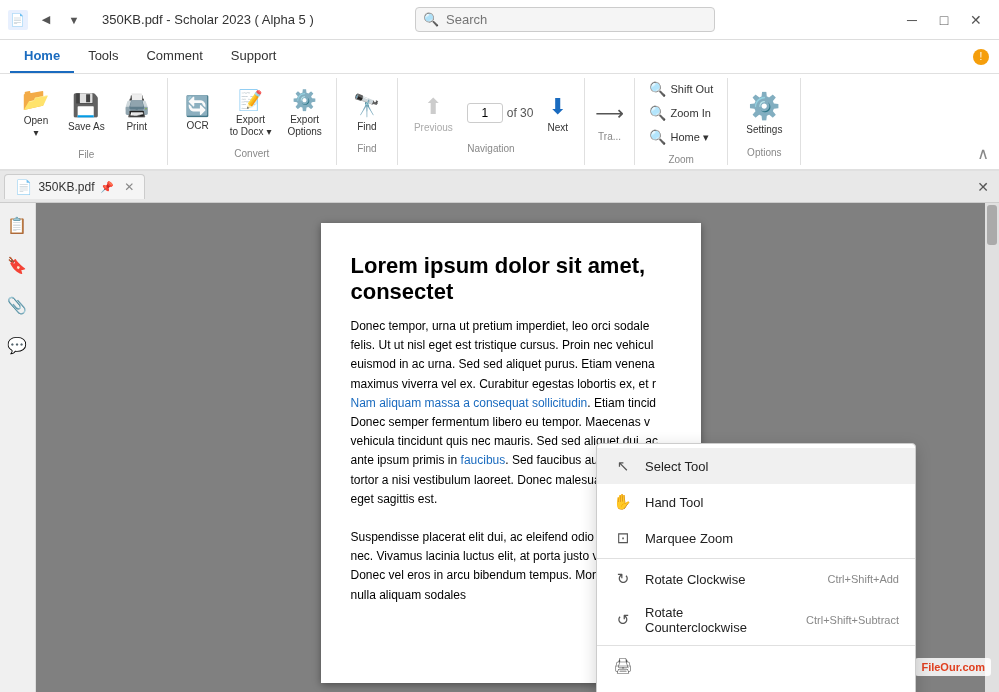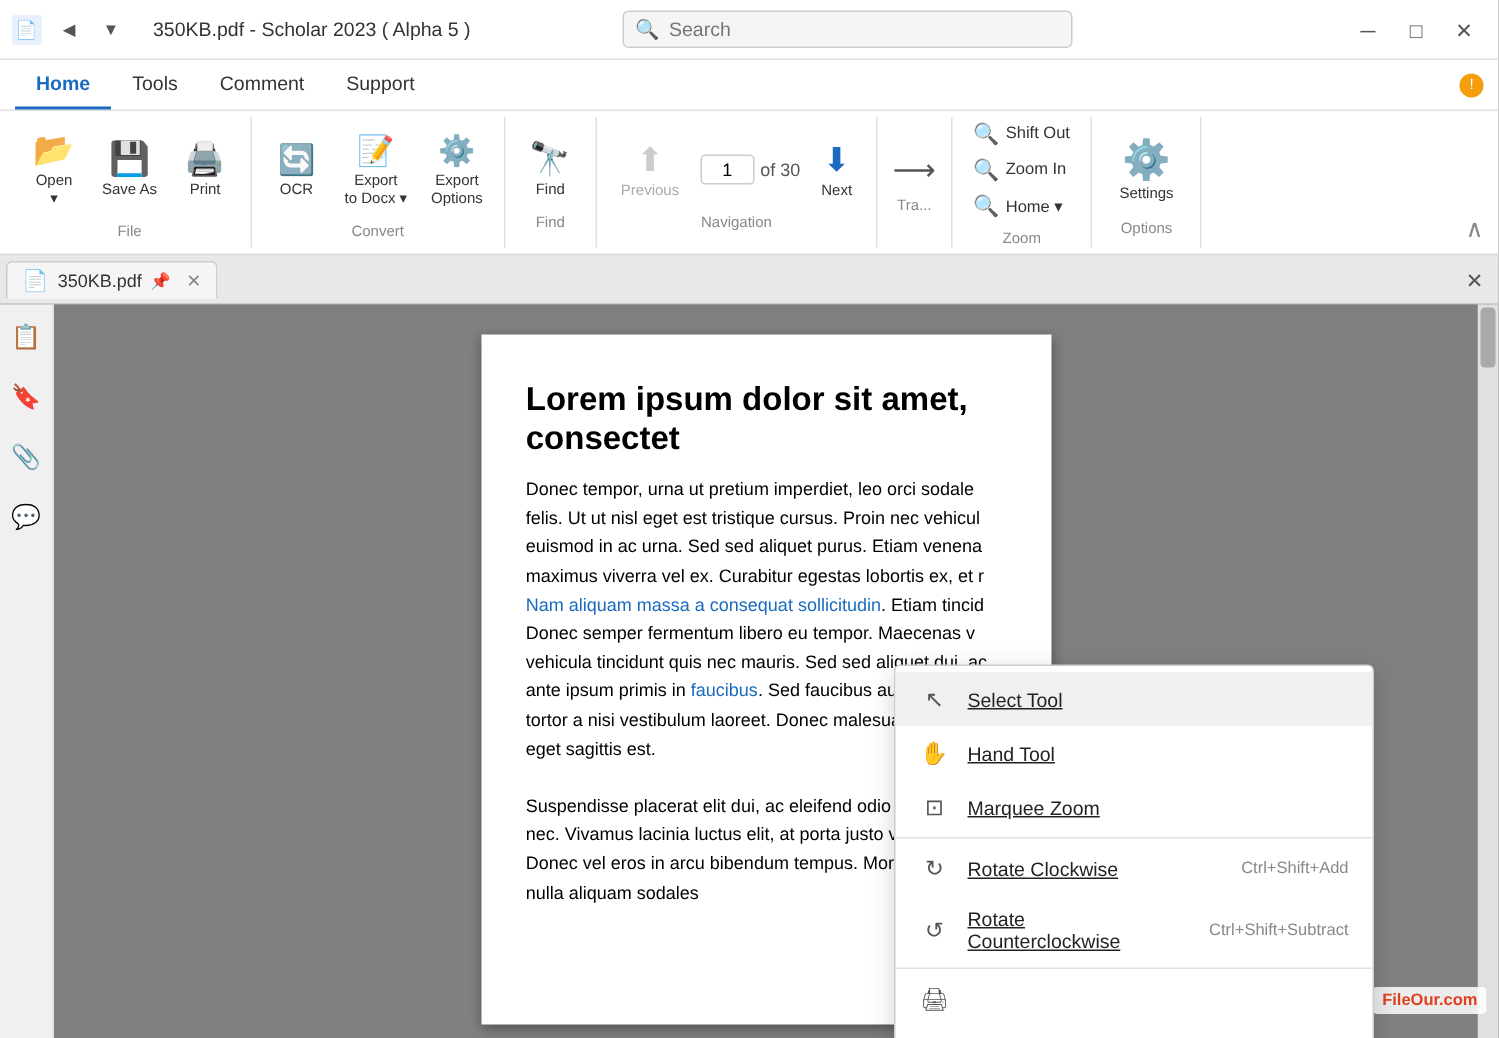--- a/index.html
+++ b/index.html
@@ -82,21 +82,21 @@
     .pdf-body .highlight { color: #1a6bbf; }
 
     
     .scrollbar { width: 14px; background: #e0e0e0; display: flex; flex-direction: column; }
     .scrollbar-thumb { width: 10px; height: 40px; background: #aaa; border-radius: 3px; margin: 2px auto; }
 
     
     .context-menu { position: absolute; top: 240px; left: 560px; width: 320px; background: white; border: 1px solid #ccc; border-radius: 4px; box-shadow: 0 4px 16px rgba(0,0,0,0.18); z-index: 100; padding: 4px 0; }
     .menu-item { display: flex; align-items: center; padding: 8px 16px; cursor: pointer; font-size: 13px; color: #222; gap: 12px; }
     .menu-item .mi-icon { width: 20px; height: 20px; display: flex; align-items: center; justify-content: center; font-size: 15px; color: #555; flex-shrink: 0; }
-    .menu-item .mi-label { flex: 1; text-decoration: underline; }
+    .menu-item .mi-label { flex: 1; }
     .menu-item .mi-shortcut { font-size: 11px; color: #888; padding-left: 40px; }
     .menu-separator { height: 1px; background: #e0e0e0; margin: 2px 0; }
     .menu-item.active-item { background: #f0f0f0; }
 
     
     .watermark { position: absolute; bottom: 16px; right: 8px; background: rgba(255,255,255,0.85); border-radius: 3px; padding: 3px 6px; font-size: 11px; color: #e04020; font-weight: bold; z-index: 50; }
   </style>
 </head>
 <body>
 

